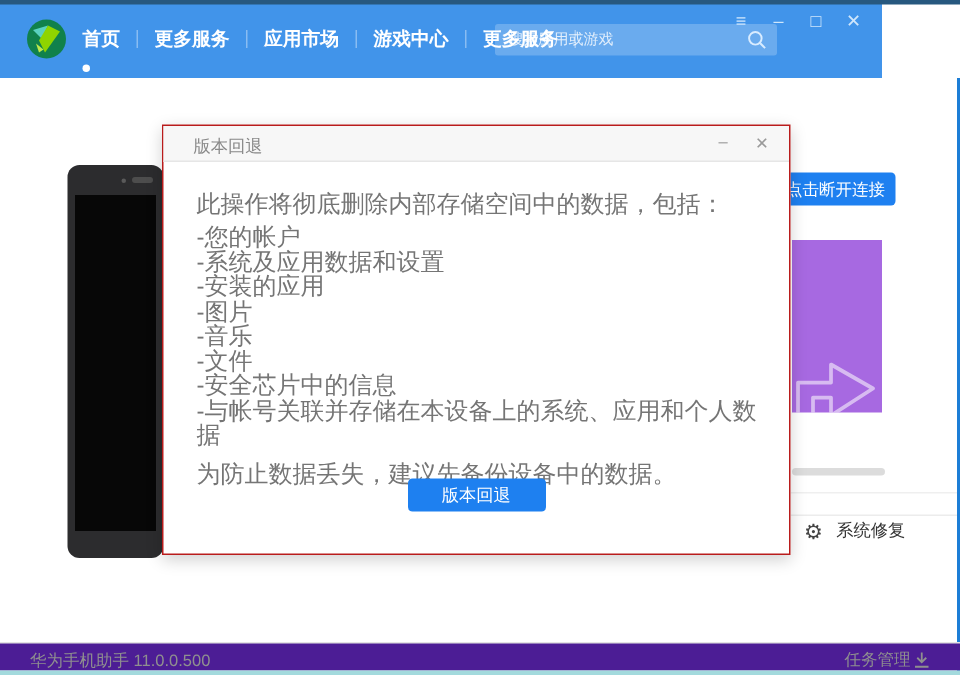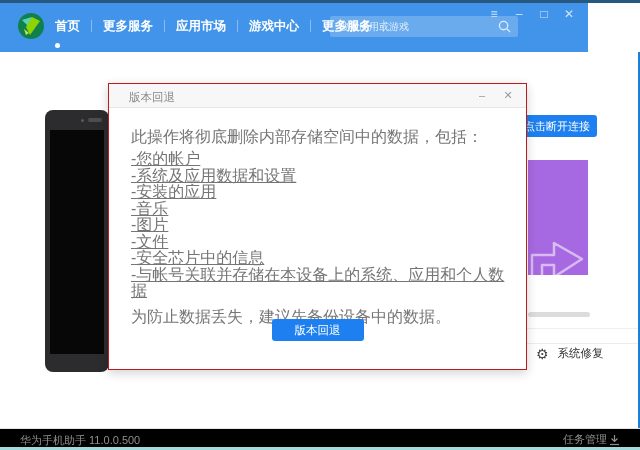--- a/index.html
+++ b/index.html
@@ -42,26 +42,26 @@
 
   
   .dialog { position:absolute; left:108px; top:83px; width:419px; height:287px; background:#fff; border:1px solid #b91c1c; box-shadow:0 3px 10px rgba(0,0,0,.18); z-index:10; }
   .dlg-titlebar { position:absolute; left:0; top:0; width:100%; height:24px; background:#f7f7f7; border-bottom:1px solid #e6e6e6; }
   .dlg-title { position:absolute; left:20px; top:6px; font-size:11.5px; color:#8a8a8a; }
   .dlg-ctl { position:absolute; right:12px; top:5px; display:flex; gap:14px; color:#9a9a9a; font-size:11px; }
   .dlg-ctl span { cursor:pointer; width:12px; text-align:center; }
   .dlg-body { position:absolute; left:22px; top:24px; right:20px; font-size:16px; color:#757575; }
   .dlg-intro { margin-top:22px; line-height:14px; }
   .dlg-list { list-style:none; margin-top:7px; }
-  .dlg-list li { line-height:16.5px;text-decoration:underline; }
+  .dlg-list li { line-height:16.5px; }
   .dlg-note { margin-top:10px; line-height:14px; }
   .dlg-confirm { position:absolute; left:50%; transform:translateX(-50%); top:235px; width:92px; height:22px; background:#1e80f0; border:none; border-radius:3px; color:#fff; font-size:11.5px; cursor:pointer; }
 
   
-  .statusbar { position:absolute; left:0; top:428px; width:640px; height:19px; background:#000000; border-top:1px solid #e3e3e3; z-index:4; }
+  .statusbar { position:absolute; left:0; top:428px; width:640px; height:19px; background:#4c1d95; border-top:1px solid #e3e3e3; z-index:4; }
   .status-left { position:absolute; left:20px; top:4px; font-size:11px; color:#8f8f8f; }
   .status-right { position:absolute; right:20px; top:3px; display:flex; align-items:center; gap:2px; cursor:pointer; }
   .task-label { font-size:11px; color:#8f8f8f; }
   .bottom-strip { position:absolute; left:0; top:447px; width:640px; height:3px; background:#a3dadd; z-index:5; }
 </style>
 </head>
 <body>
 
 <div class="window">
 
@@ -132,22 +132,22 @@
         <span>–</span>
         <span>✕</span>
       </div>
     </div>
     <div class="dlg-body">
       <p class="dlg-intro">此操作将彻底删除内部存储空间中的数据，包括：</p>
       <ul class="dlg-list">
         <li>-您的帐户</li>
         <li>-系统及应用数据和设置</li>
         <li>-安装的应用</li>
+        <li>-图片</li>
         <li>-音乐</li>
-        <li>-图片</li>
         <li>-文件</li>
         <li>-安全芯片中的信息</li>
         <li>-与帐号关联并存储在本设备上的系统、应用和个人数据</li>
       </ul>
       <p class="dlg-note">为防止数据丢失，建议先备份设备中的数据。</p>
     </div>
     <button class="dlg-confirm">版本回退</button>
   </div>
 
   <div class="statusbar">

